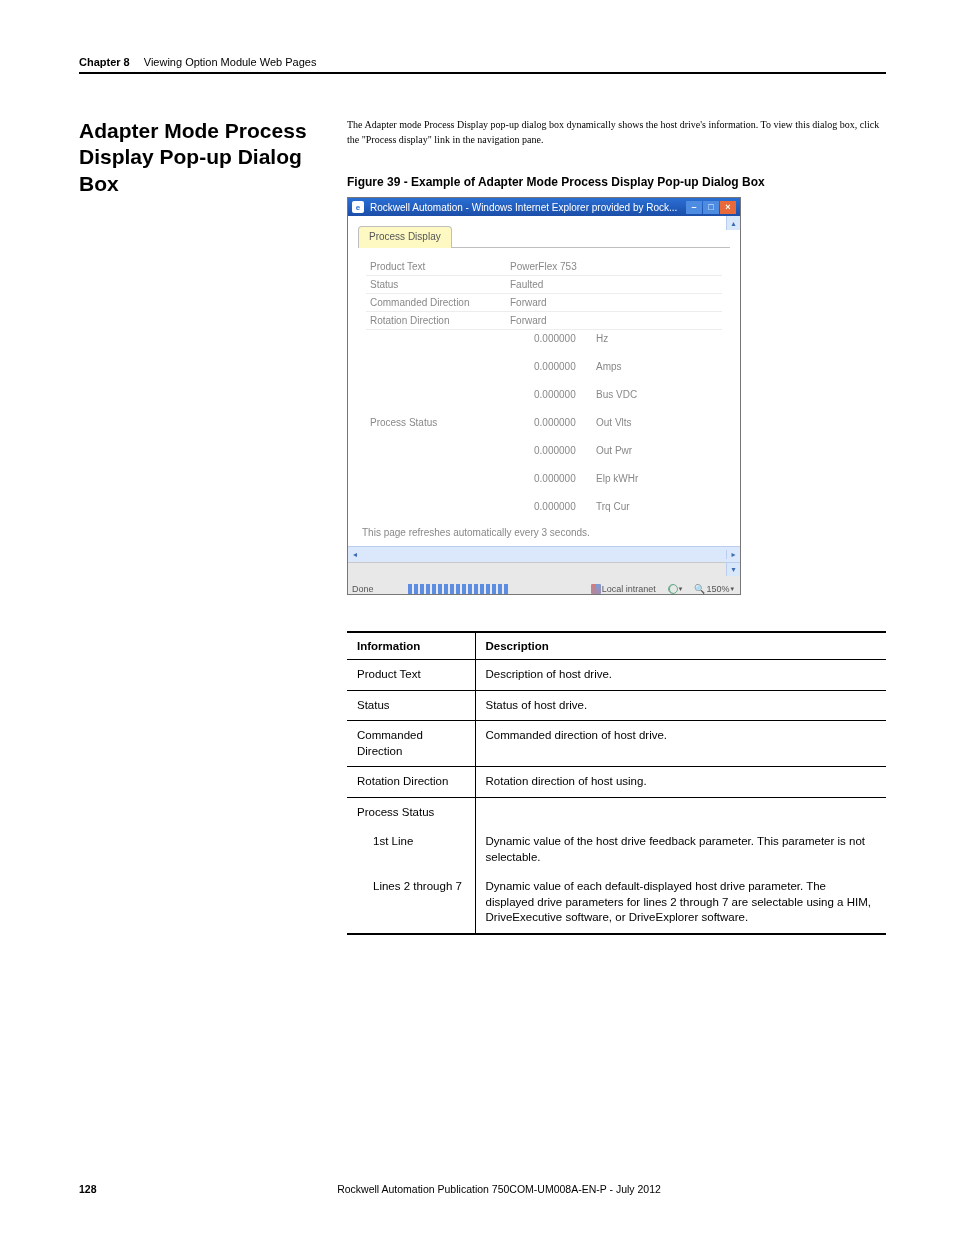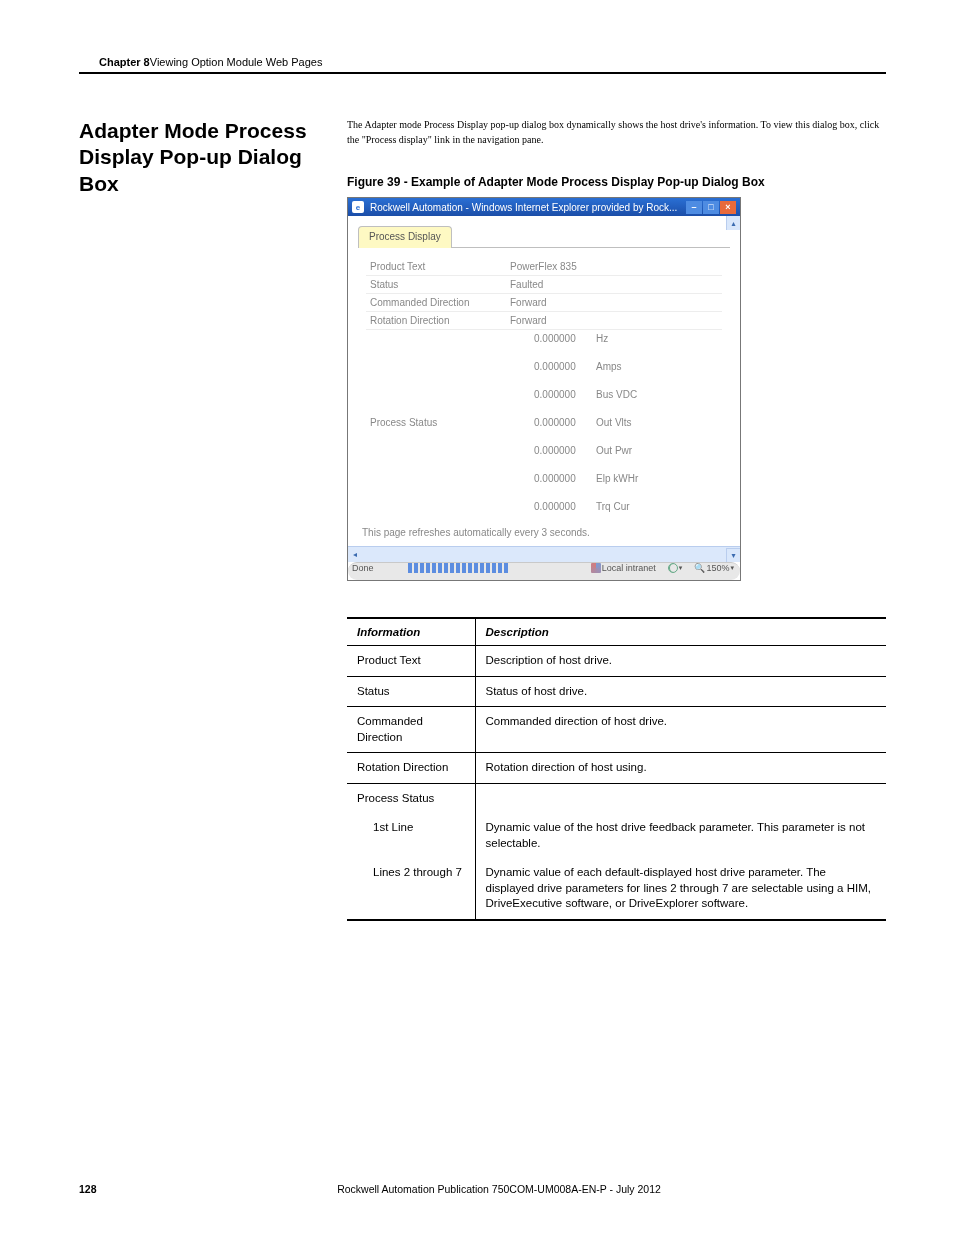--- a/index.html
+++ b/index.html
@@ -5,21 +5,21 @@
   * { box-sizing: border-box; margin: 0; padding: 0; }
   body {
     font-family: Arial, Helvetica, sans-serif;
     background: #ffffff;
     color: #000000;
     width: 954px;
     height: 1235px;
     position: relative;
     padding: 56px 68px 0 79px;
   }
-  .hdr-row { display: flex; align-items: baseline; font-size: 11px; margin-left: 20px; }
+  .hdr-row { display: flex; align-items: baseline; gap: 14px; font-size: 11px; }
   .hdr-ch { font-weight: bold; }
   .hdr-ttl { font-weight: normal; }
   .hdr-rule { border: none; border-top: 2px solid #000; margin-top: 4px; }
   .content { display: flex; margin-top: 44px; }
   .lcol { width: 268px; flex-shrink: 0; }
   .section-title { font-family: Arial, Helvetica, sans-serif; font-weight: bold; font-size: 21px; line-height: 1.25; }
   .rcol { flex: 1; }
   .intro { font-family: Georgia, 'Times New Roman', serif; font-size: 10px; line-height: 1.45; }
   .figcap { font-weight: bold; font-size: 12px; margin-top: 28px; margin-bottom: 8px; }
 
@@ -49,31 +49,31 @@
   .prow { display:flex; border-bottom:1px solid #ededed; padding:3px 4px; }
   .prow:last-child { border-bottom:none; }
   .pkey { width:140px; color:#888; font-size:10px; display:flex; align-items:center;}
   .pval { flex:1; color:#888; font-size:10px; }
   .pvgrid { display:grid; grid-template-columns: 62px auto; row-gap:17px; color:#888;margin-left:24px; }
   .refresh-note { color:#888; font-size:10px; padding: 6px 14px 8px; }
   .hscroll { height:16px; background:#dbe8fb; border-top:1px solid #b9cdee; display:flex; align-items:center; }
   .hscroll .larrow { width:14px; text-align:center; color:#3b6bb0; font-size:8px;}
   .hscroll .track { flex:1; }
   .hscroll .rarrow { width:14px; text-align:center; color:#3b6bb0; font-size:8px; border-left:1px solid #b9cdee;}
-  .statusbar { height:18px; background:#e8e8e8; border-top:1px solid #c9c9c9; display:flex; align-items:flex-start; font-size:9px; color:#555;border-radius:9px; }
+  .statusbar { height:32px; background:#e8e8e8; border-top:1px solid #c9c9c9; display:flex; align-items:flex-end; font-size:9px; color:#555; }
   .statusbar .done { width:60px; padding-left:4px; }
   .statusbar .prog { width:100px; height:10px; background: repeating-linear-gradient(90deg,#5c8de0 0 4px,#e8e8e8 4px 6px); margin-right:auto; }
   .statusbar .zone { display:flex; align-items:center; gap:1px; padding: 0 6px; }
   .mini-icon { width:10px; height:10px; display:inline-block; }
   .icon-shield { background: conic-gradient(#7b9cd6, #d67b7b); border-radius:1px; }
   .icon-globe { border:1px solid #6a8; border-radius:50%; box-shadow: inset 1px 0 0 #6a8; }
 
   
   .info-table { width: 100%; border-collapse: collapse; margin-top: 36px; font-size: 11.5px; }
-  .info-table th { text-align:left; font-weight:bold; padding:7px 10px; border-top:2px solid #000; border-bottom:1px solid #000;font-style:italic; }
+  .info-table th { text-align:left; font-weight:bold; padding:7px 10px; border-top:2px solid #000; border-bottom:1px solid #000; }
   .info-table td { padding:7px 10px; border-bottom:1px solid #000; vertical-align: top; line-height:1.35;}
   .info-table td:first-child, .info-table th:first-child { width: 128px; border-right:1px solid #000; }
   .info-table tr.no-b td { border-bottom: none; }
   .info-table tr.lastgroup td { border-bottom: 2px solid #000; }
   .indent { padding-left: 16px; display:block; }
 
   
   .footer { position:absolute; bottom:40px; left:79px; right:68px; font-size:10.5px;}
   .footer .pg { font-weight:bold; }
   .footer .pub { position:absolute; left:50%; transform:translateX(-50%);padding-left:33px;}
@@ -106,21 +106,21 @@
         </div>
       </div>
       <div class="ie-body">
         <span class="ie-sb-top">▴</span>
         <div class="tabset">
           <span class="tab">Process Display</span>
           <div class="tabpanel">
             <div class="pgrid">
               <div class="prow">
                 <div class="pkey">Product Text</div>
-                <div class="pval">PowerFlex 835</div>
+                <div class="pval">PowerFlex 753</div>
               </div>
               <div class="prow">
                 <div class="pkey">Status</div>
                 <div class="pval">Faulted</div>
               </div>
               <div class="prow">
                 <div class="pkey">Commanded Direction</div>
                 <div class="pval">Forward</div>
               </div>
               <div class="prow">

